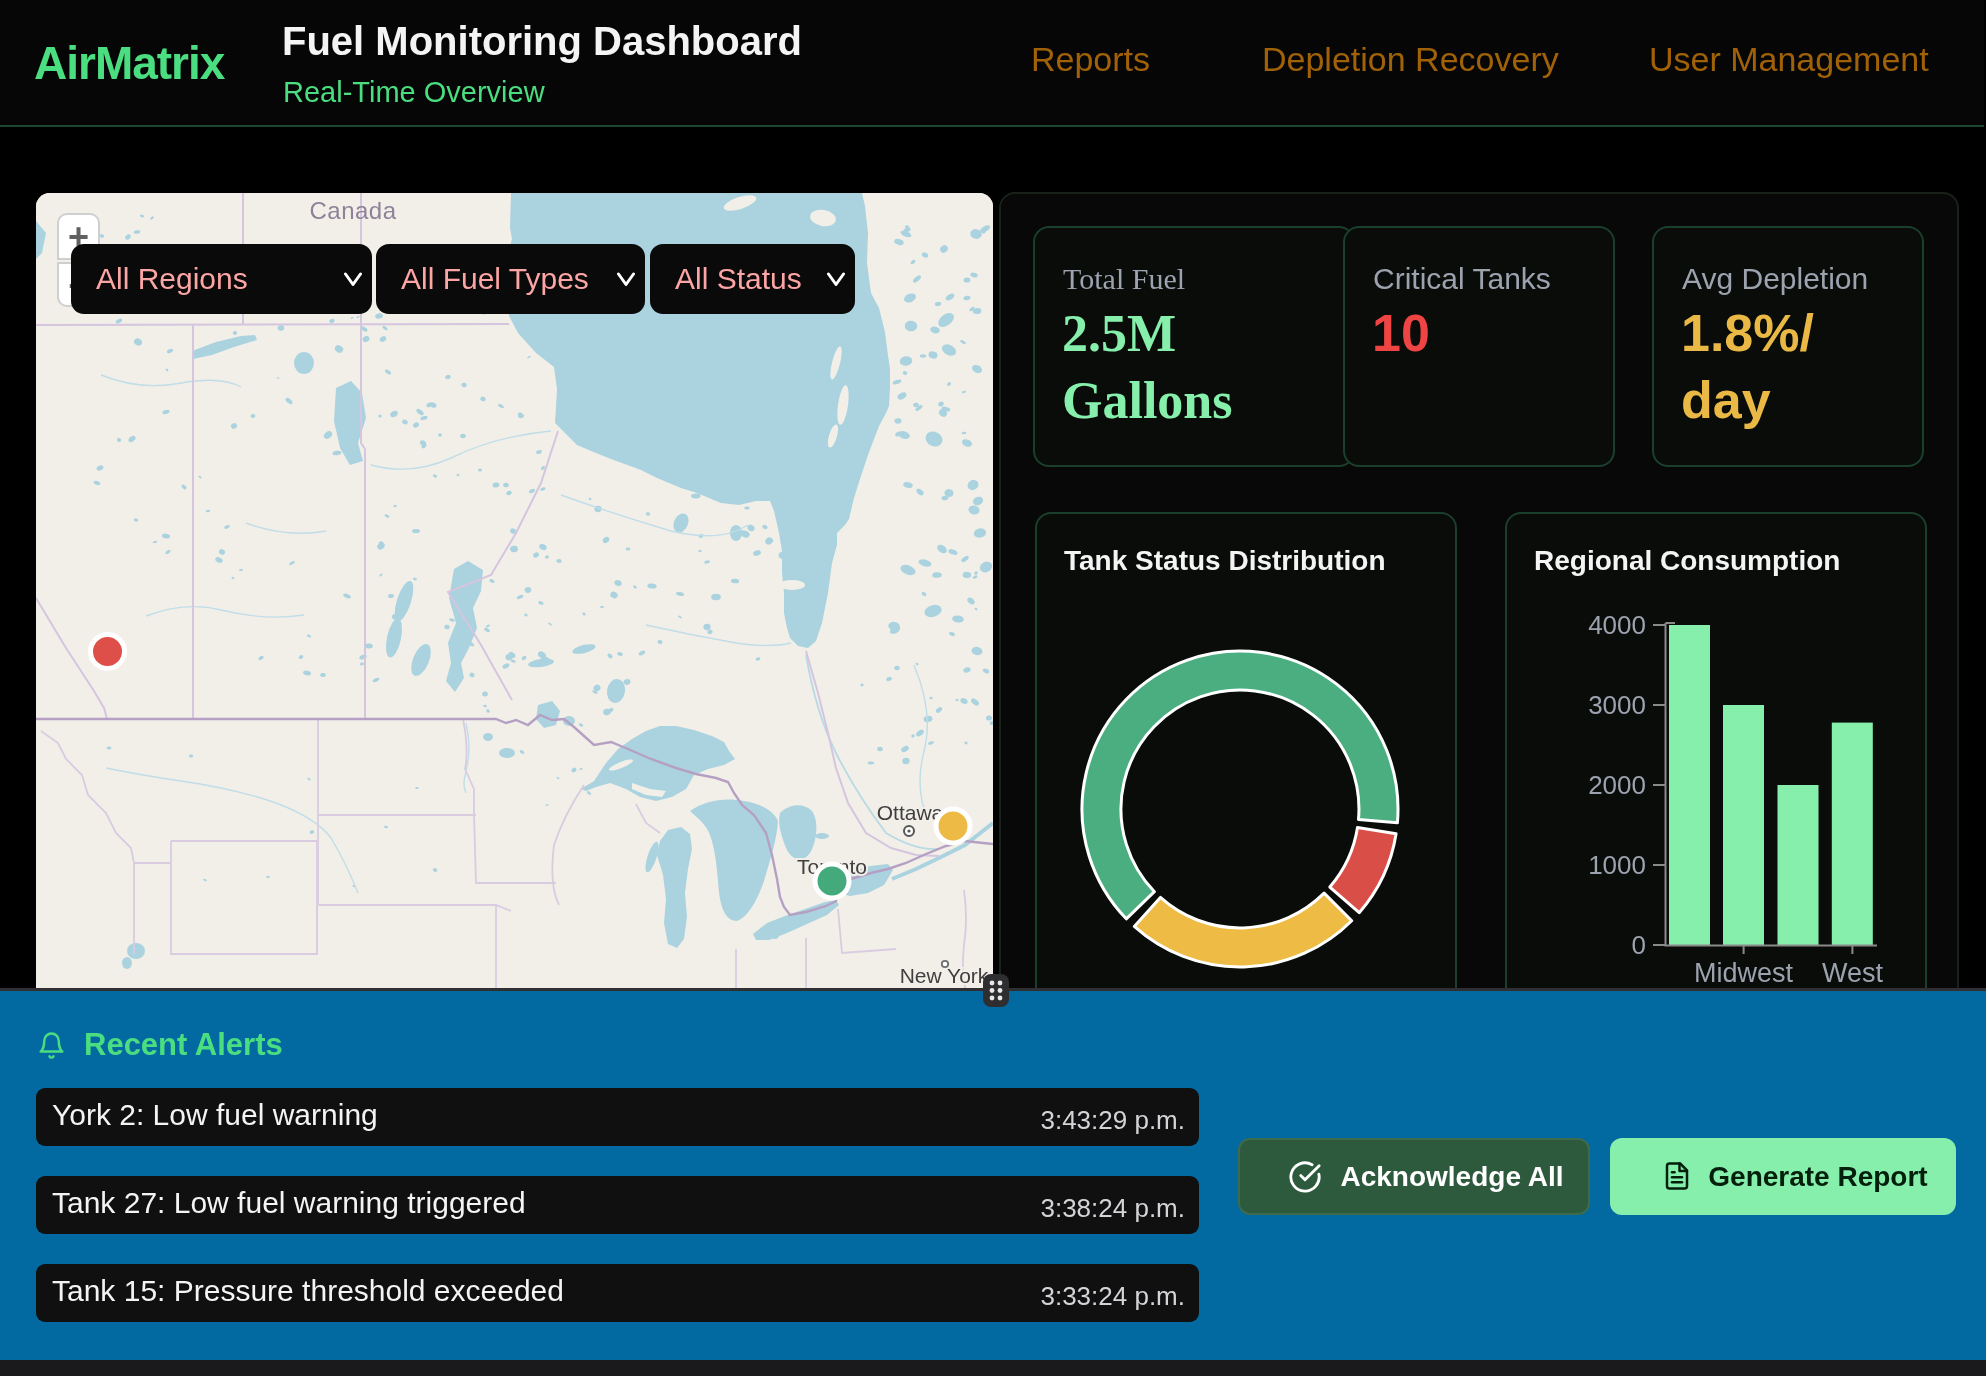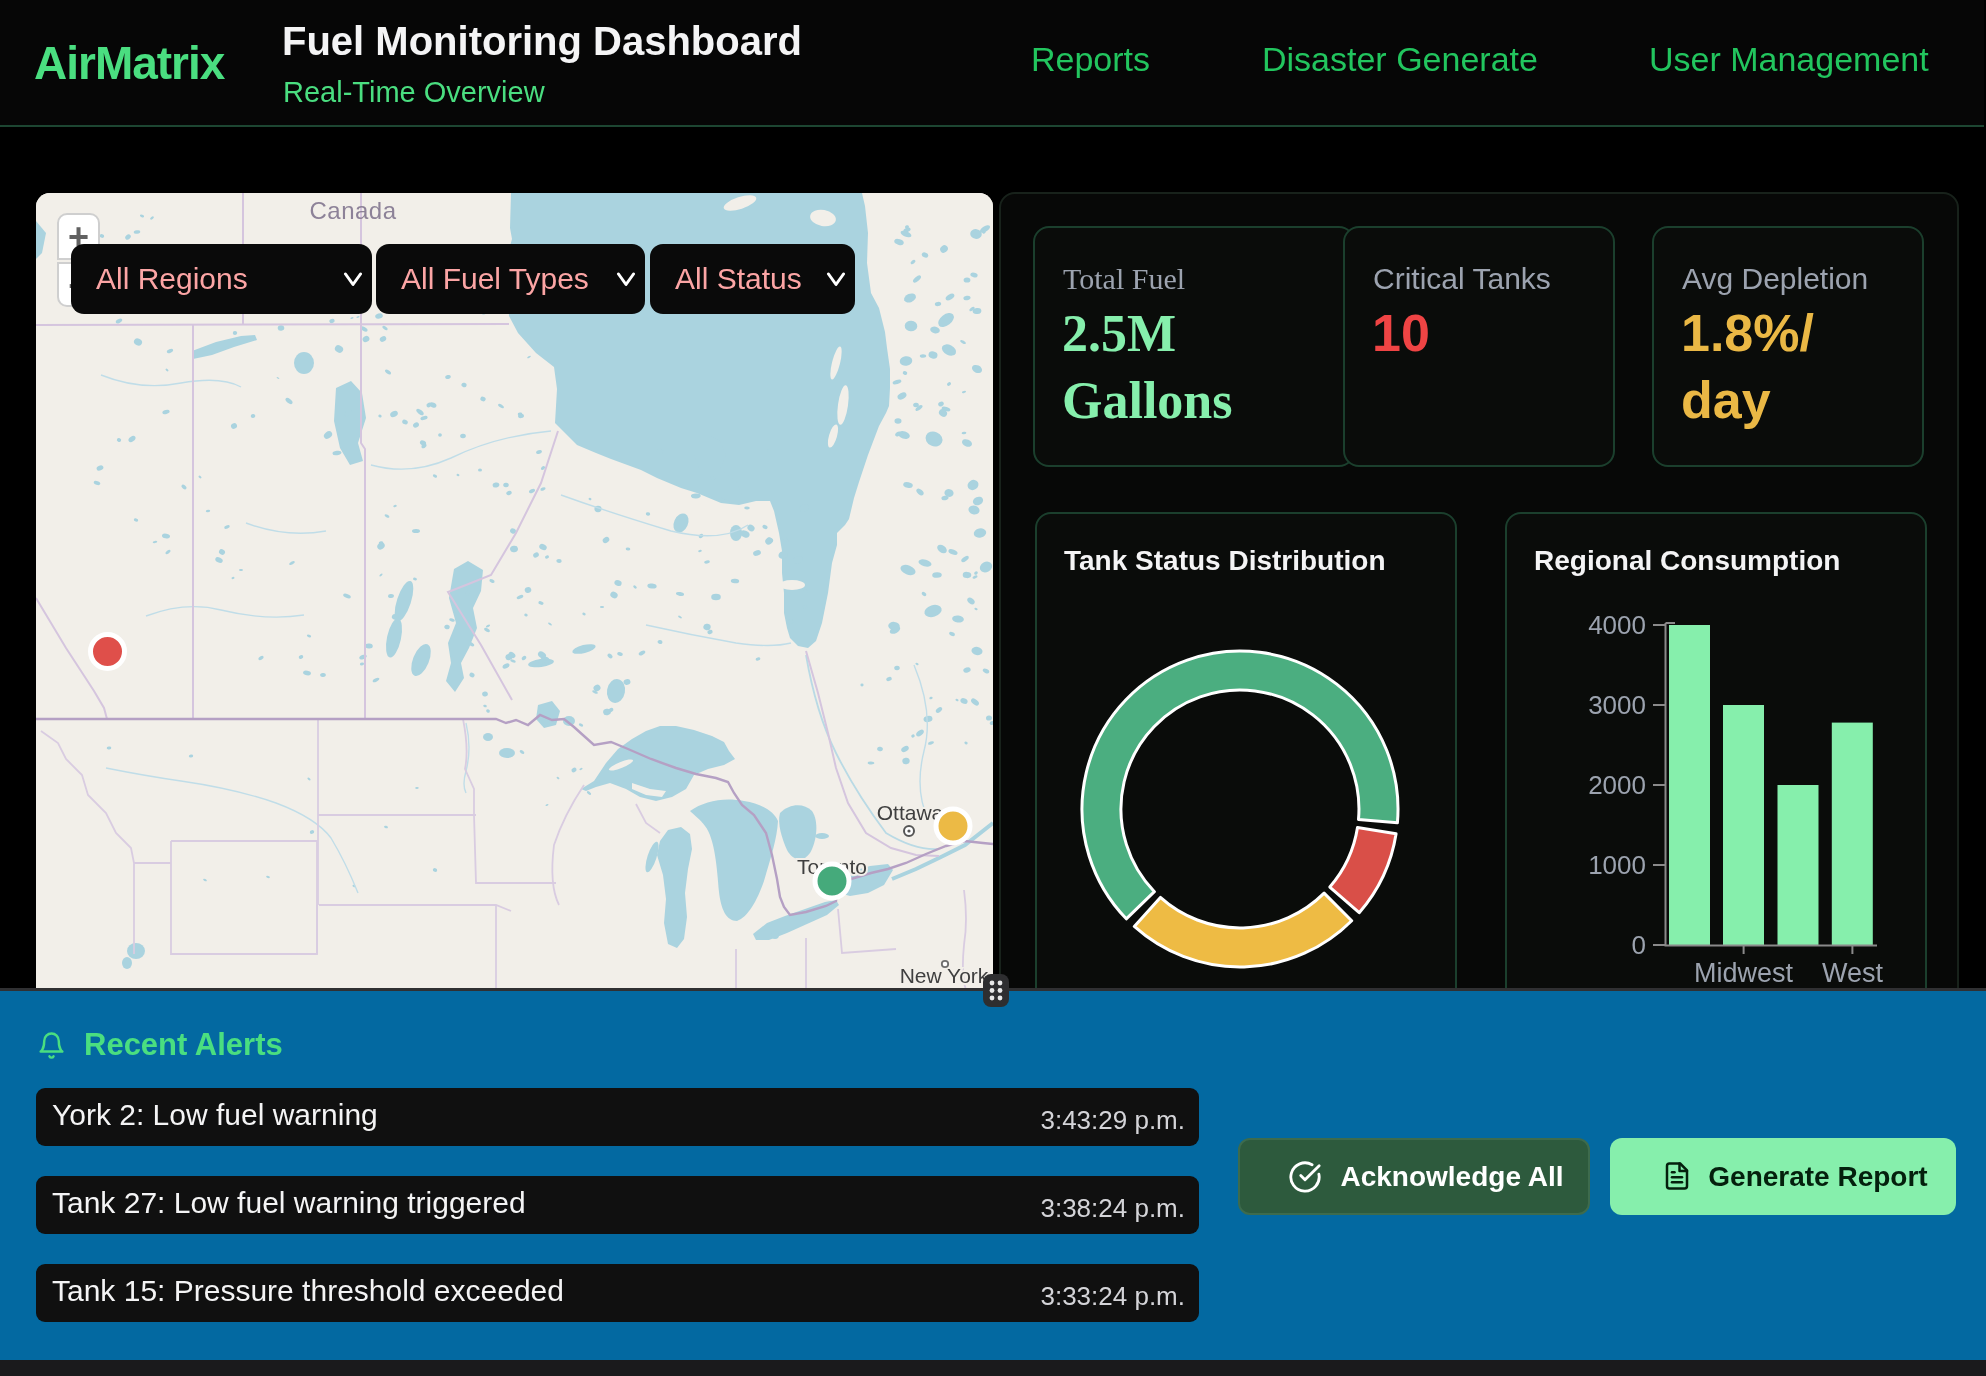--- a/index.html
+++ b/index.html
@@ -7,21 +7,21 @@
   font-family:"Liberation Sans", sans-serif; }
 #page { position:relative; width:1986px; height:1376px; background:#000; }
 .abs { position:absolute; }
 
 
 #header { position:absolute; left:0; top:0; width:1984px; height:127px; background:#060606;
   border-bottom:2px solid #1d4632; }
 #logo { position:absolute; left:34px; top:36px; font-size:46px; font-weight:bold; color:#4ade80; letter-spacing:-1px; }
 #title { position:absolute; left:282px; top:19px; font-size:40px; font-weight:bold; color:#f4f4f5; }
 #subtitle { position:absolute; left:283px; top:76px; font-size:29px; color:#4ade80; }
-.nav { position:absolute; top:40px; font-size:34px; color:#22c55e; }
+.nav { position:absolute; top:40px; font-size:34px; color:#a16207; }
 
 
 #map { position:absolute; left:36px; top:193px; width:957px; height:797px;
   border-radius:14px 14px 0 0; overflow:hidden; background:#f2efe9; }
 .zbtn { position:absolute; width:43px; background:#fff; color:#616161; text-align:center;
   font-size:36px; font-weight:bold; line-height:44px; border:2px solid #cfcfcf; }
 .dd { position:absolute; top:244px; height:70px; background:#0a0a0a; border-radius:13px;
   color:#fca5a5; font-size:30px; font-weight:500; display:flex; align-items:center;
   padding:0 0 0 25px; }
 .dd svg { position:absolute; right:9px; top:28px; }
@@ -53,21 +53,21 @@
 </style>
 </head>
 <body>
 <div id="page">
 
   <div id="header">
     <div id="logo">AirMatrix</div>
     <div id="title">Fuel Monitoring Dashboard</div>
     <div id="subtitle">Real-Time Overview</div>
     <div class="nav" style="left:1031px;">Reports</div>
-    <div class="nav" style="left:1262px;">Disaster Generate</div>
+    <div class="nav" style="left:1262px;">Depletion Recovery</div>
     <div class="nav" style="left:1649px;">User Management</div>
   </div>
 
   <div id="map">
 
 <svg width="957" height="797" viewBox="0 0 957 797" style="display:block">
 <rect x="0" y="0" width="957" height="797" fill="#f2efe9"></rect>
 <g fill="#aad3df" stroke="none">
 
 <path d="M475,0 L474,35 L476,46 L472,60 L471,90 L473,123 L482,140 L500,160 L518,174

